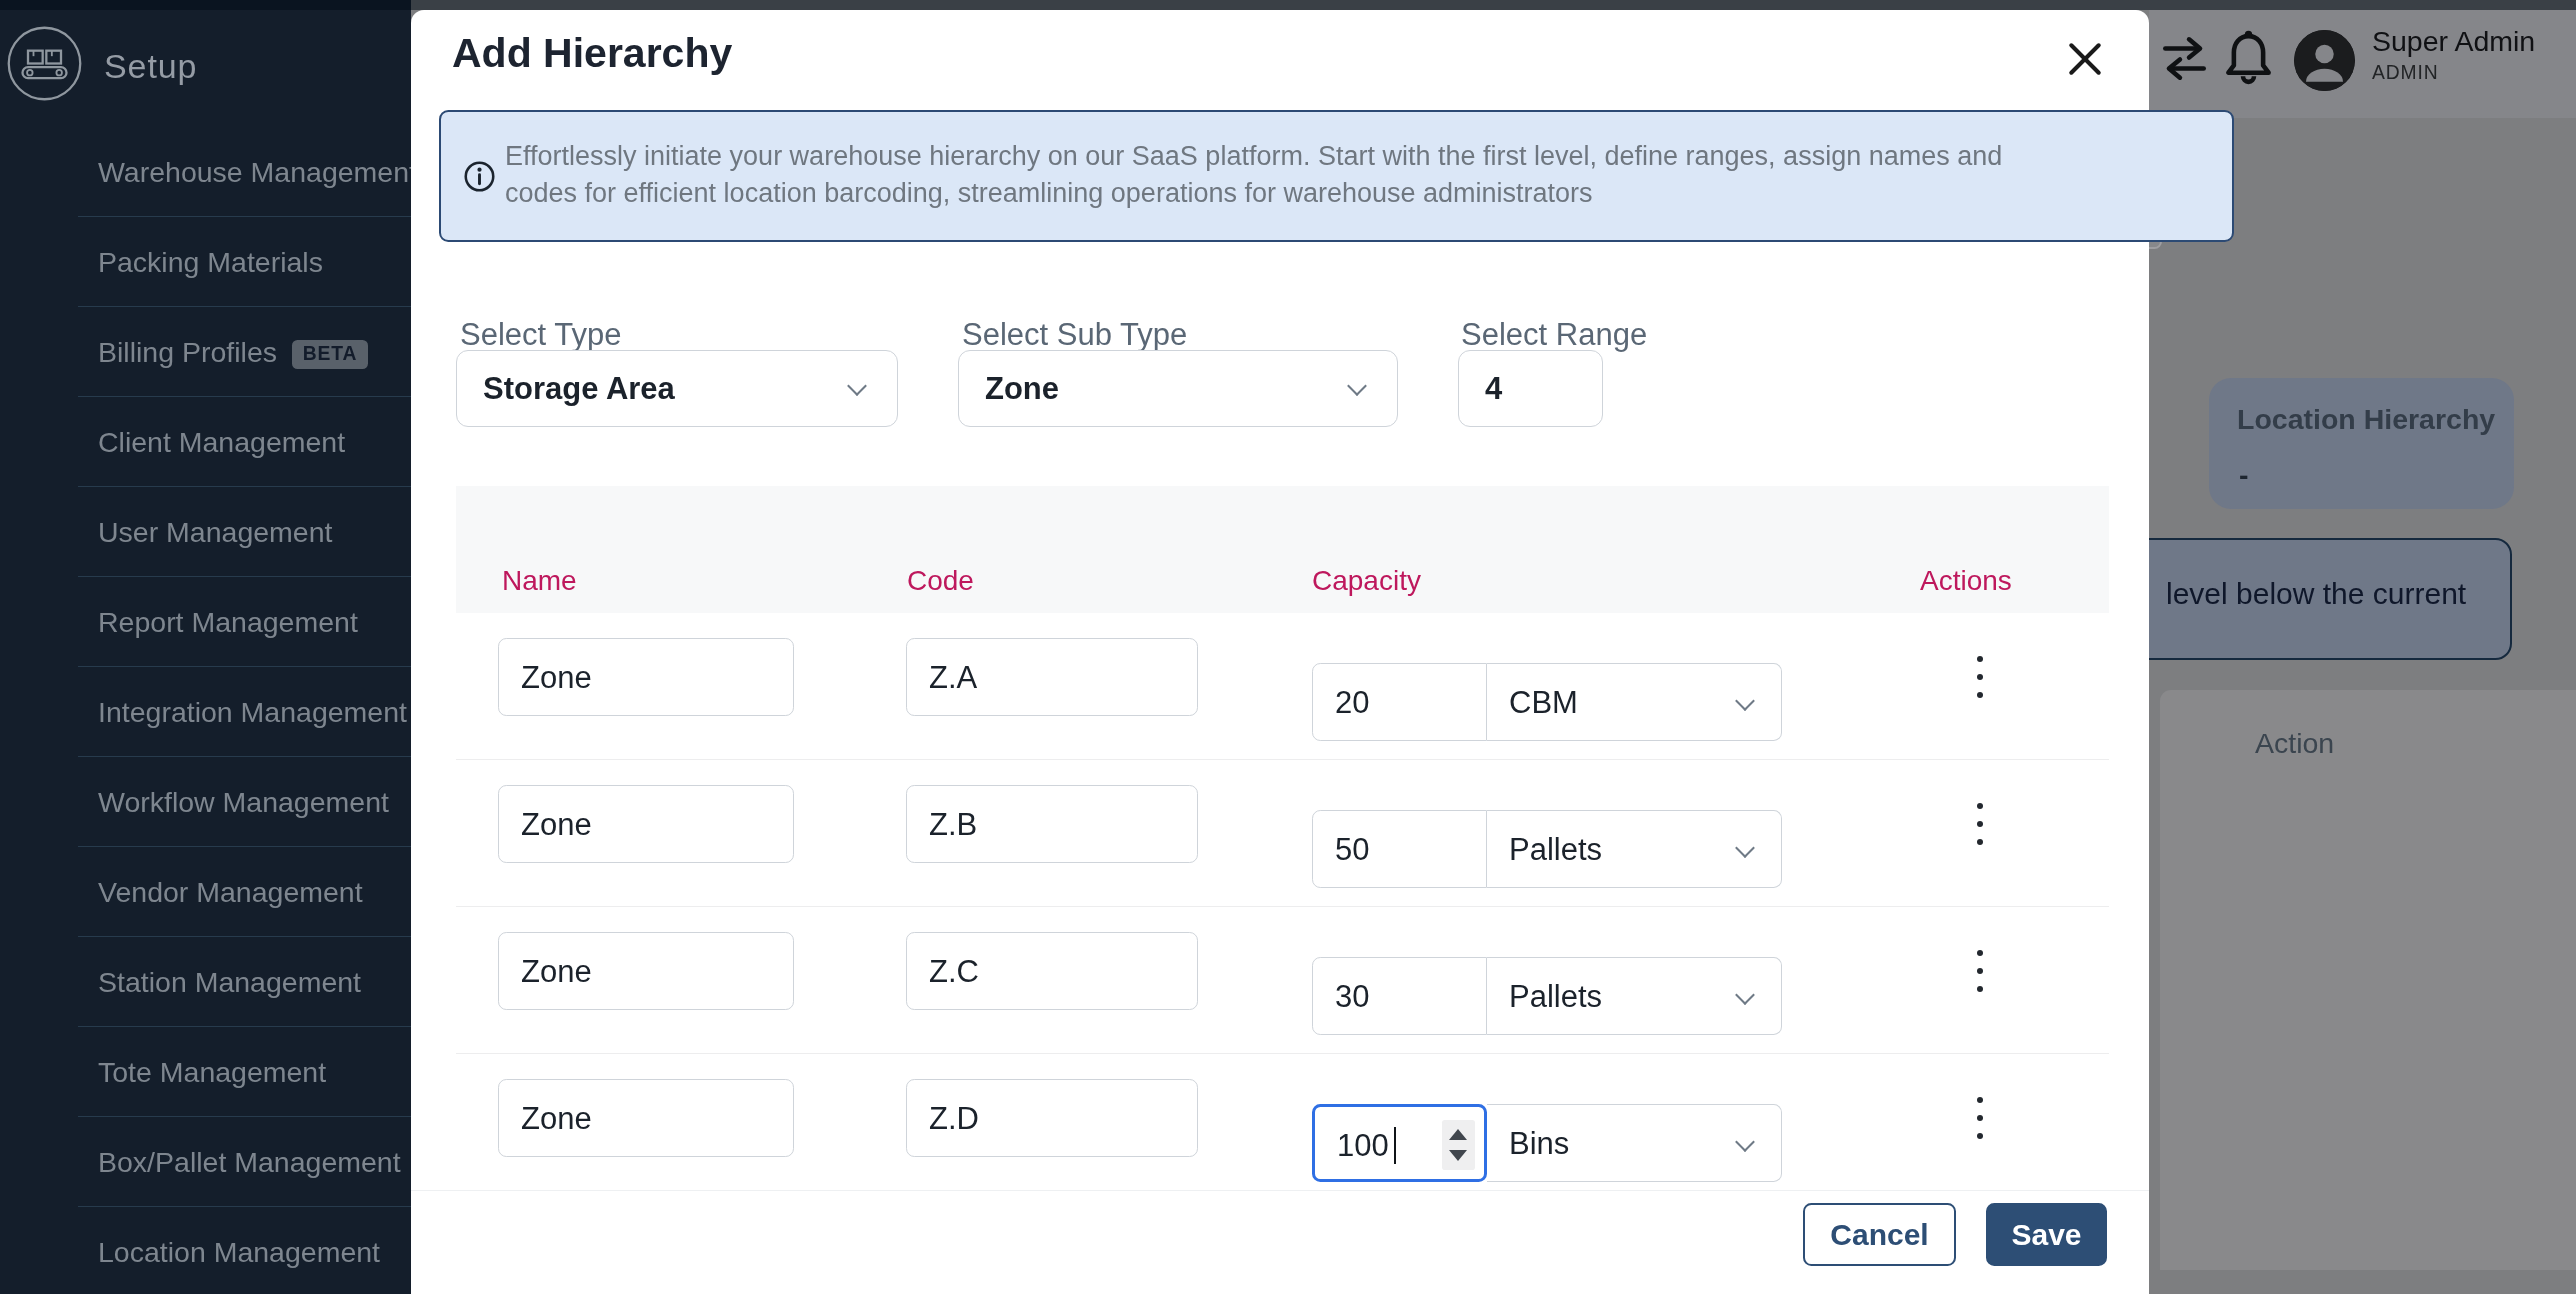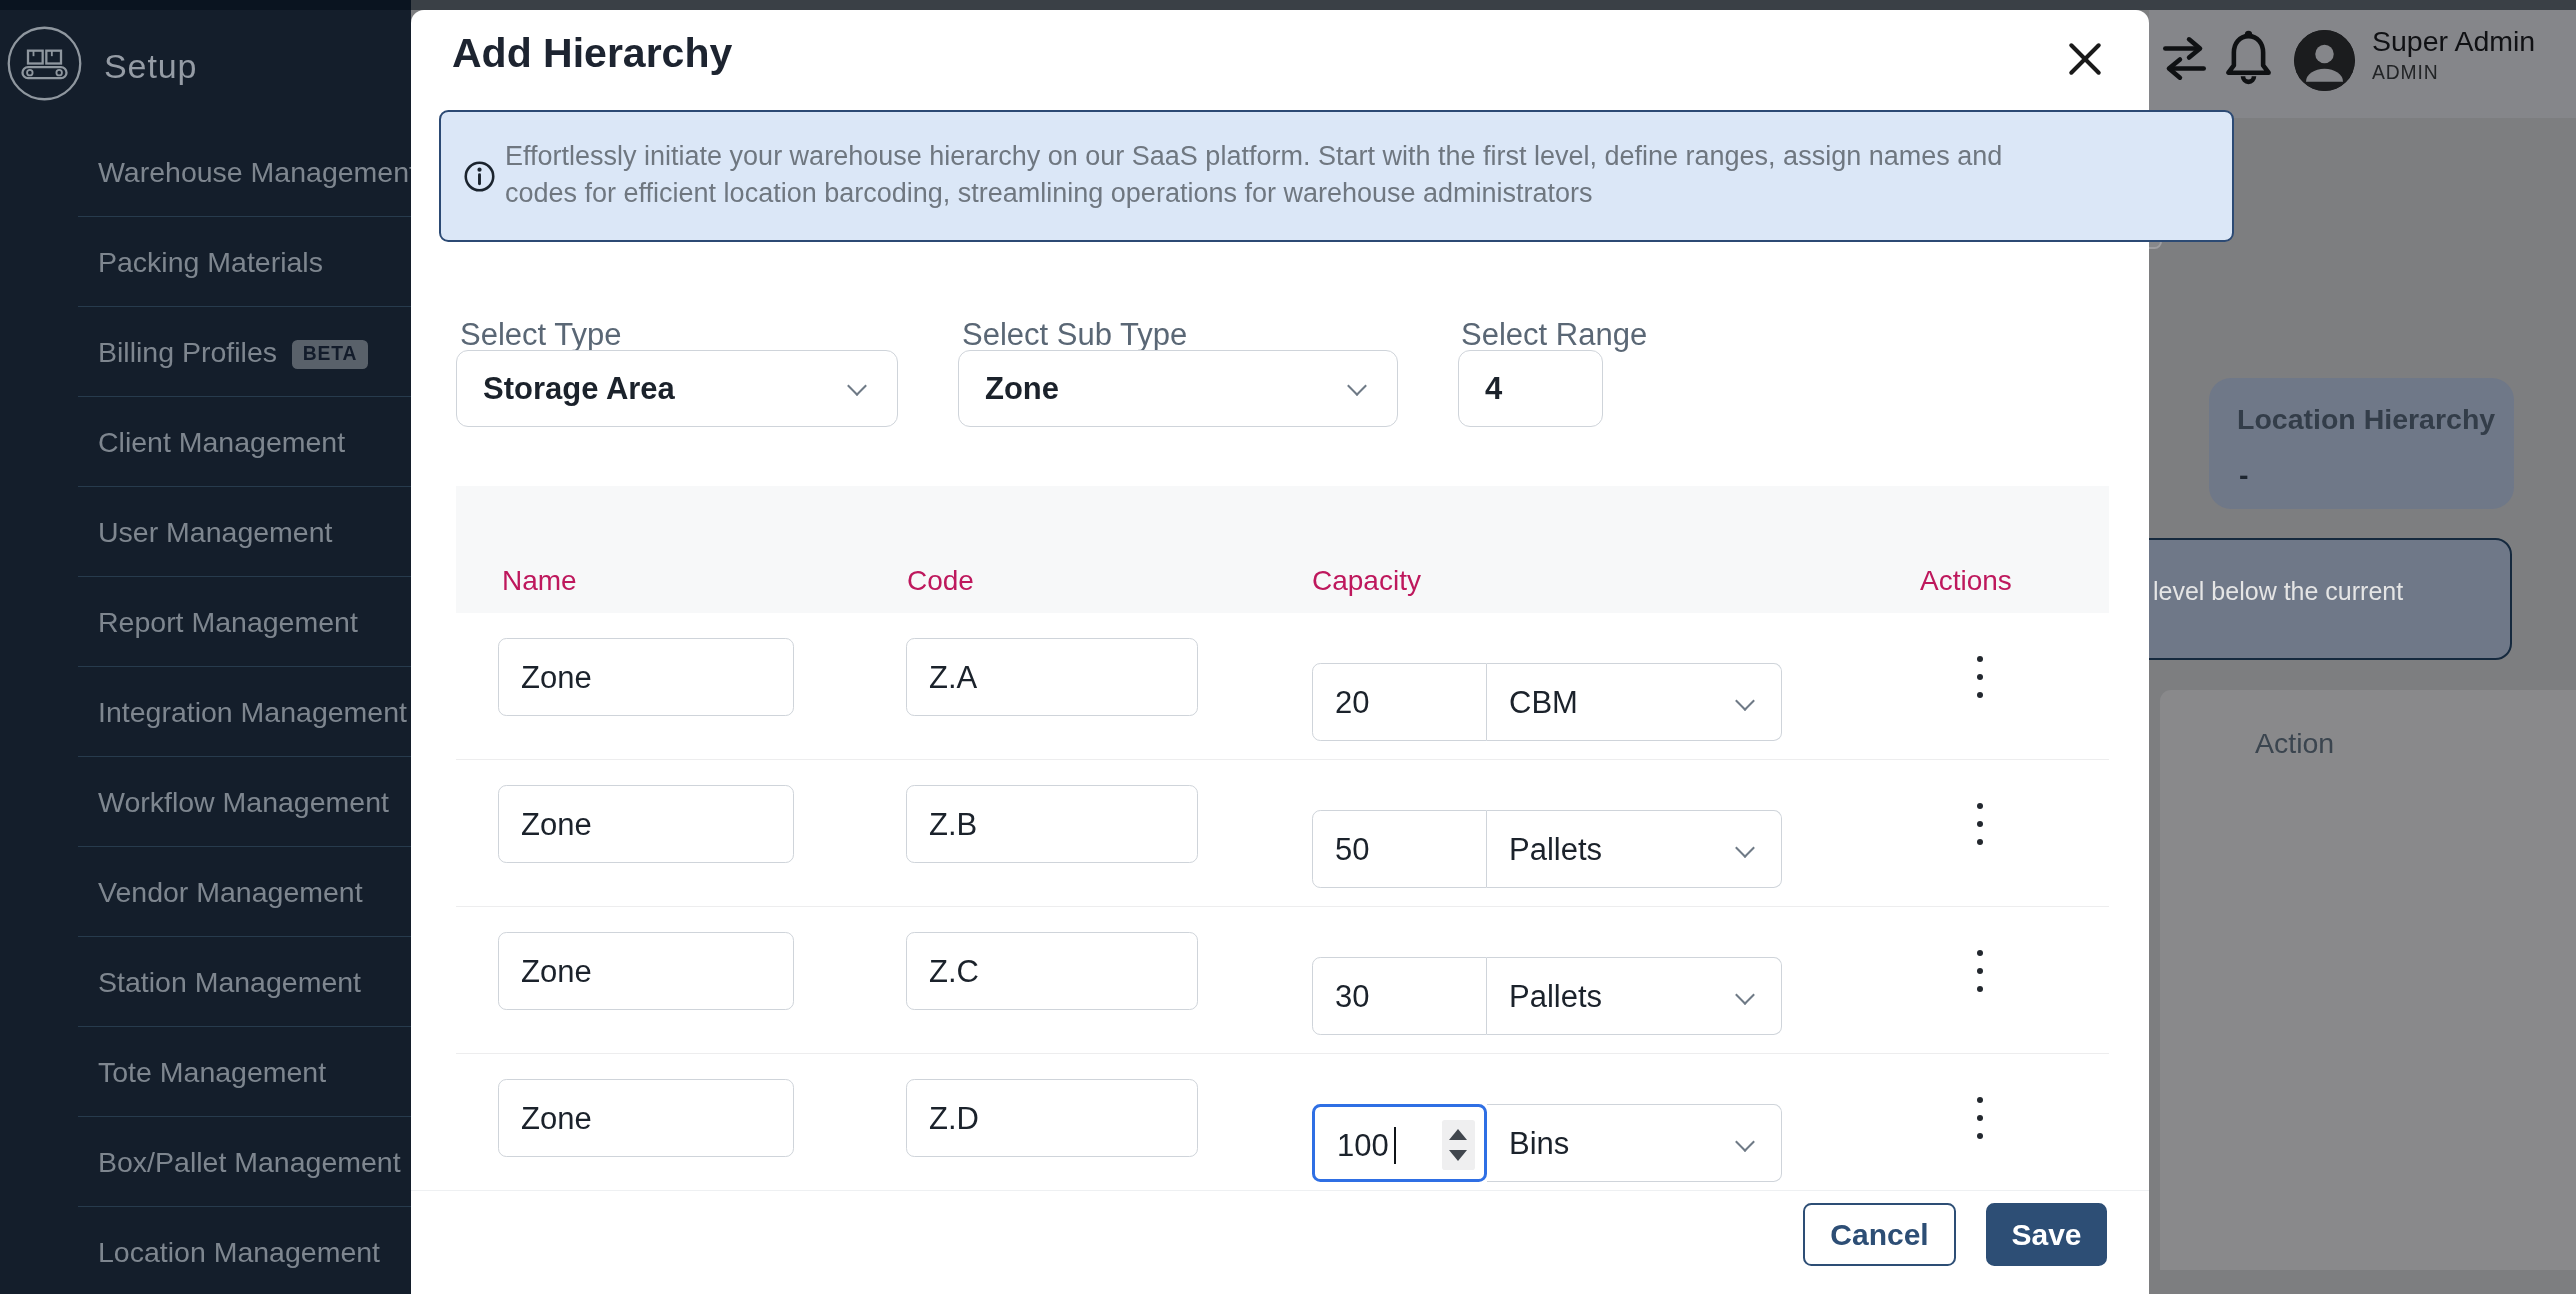--- a/index.html
+++ b/index.html
@@ -38,21 +38,21 @@
   .user-name { position:absolute; left:223px; top:14.7px; font-size:28.5px; color:#101114; }
   .user-role { position:absolute; left:223px; top:52px; font-size:19.3px; color:#222426; letter-spacing:0.9px; }
   .partial-box { position:absolute; left:-7.4px; top:167px; width:20px; height:72px;
                  border:2.8px solid #9e9ea1; border-radius:7.4px; background:#87888b; }
   .lh-panel { position:absolute; left:60px; top:368px; width:305px; height:131px;
               background:#6f7888; border-radius:22px; }
   .lh-title { position:absolute; left:28px; top:25px; font-size:28.5px; font-weight:bold; color:#333d49; }
   .lh-value { position:absolute; left:30px; top:81px; font-size:28.5px; font-weight:bold; color:#1e2630; }
   .bordered-box { position:absolute; left:-37px; top:528px; width:400px; height:122px;
                   background:#6f7888; border:2.8px solid #15293e; border-radius:16.6px; }
-  .bordered-box span { position:absolute; left:39px; top:37px; font-size:25px; color:#e5e5e5; white-space:nowrap; }
+  .bordered-box span { position:absolute; left:52px; top:37px; font-size:30px; color:#0f172a; white-space:nowrap; }
   .light-panel { position:absolute; left:11px; top:680px; width:416px; height:580px;
                  background:#89898b; border-radius:11px 0 0 0; }
   .action-label { position:absolute; left:95px; top:37px; font-size:28.5px; color:#3b454f; }
 
   
   .modal { position:absolute; left:411px; top:10px; width:1738px; height:1284px;
            background:#ffffff; border-radius:13px 13px 0 0; z-index:10; }
   .m-title { position:absolute; left:41px; top:20px; font-size:41px; font-weight:bold; color:#1d2430; }
   .m-close { position:absolute; left:1653px; top:28px; width:42px; height:42px; cursor:pointer; }
 

